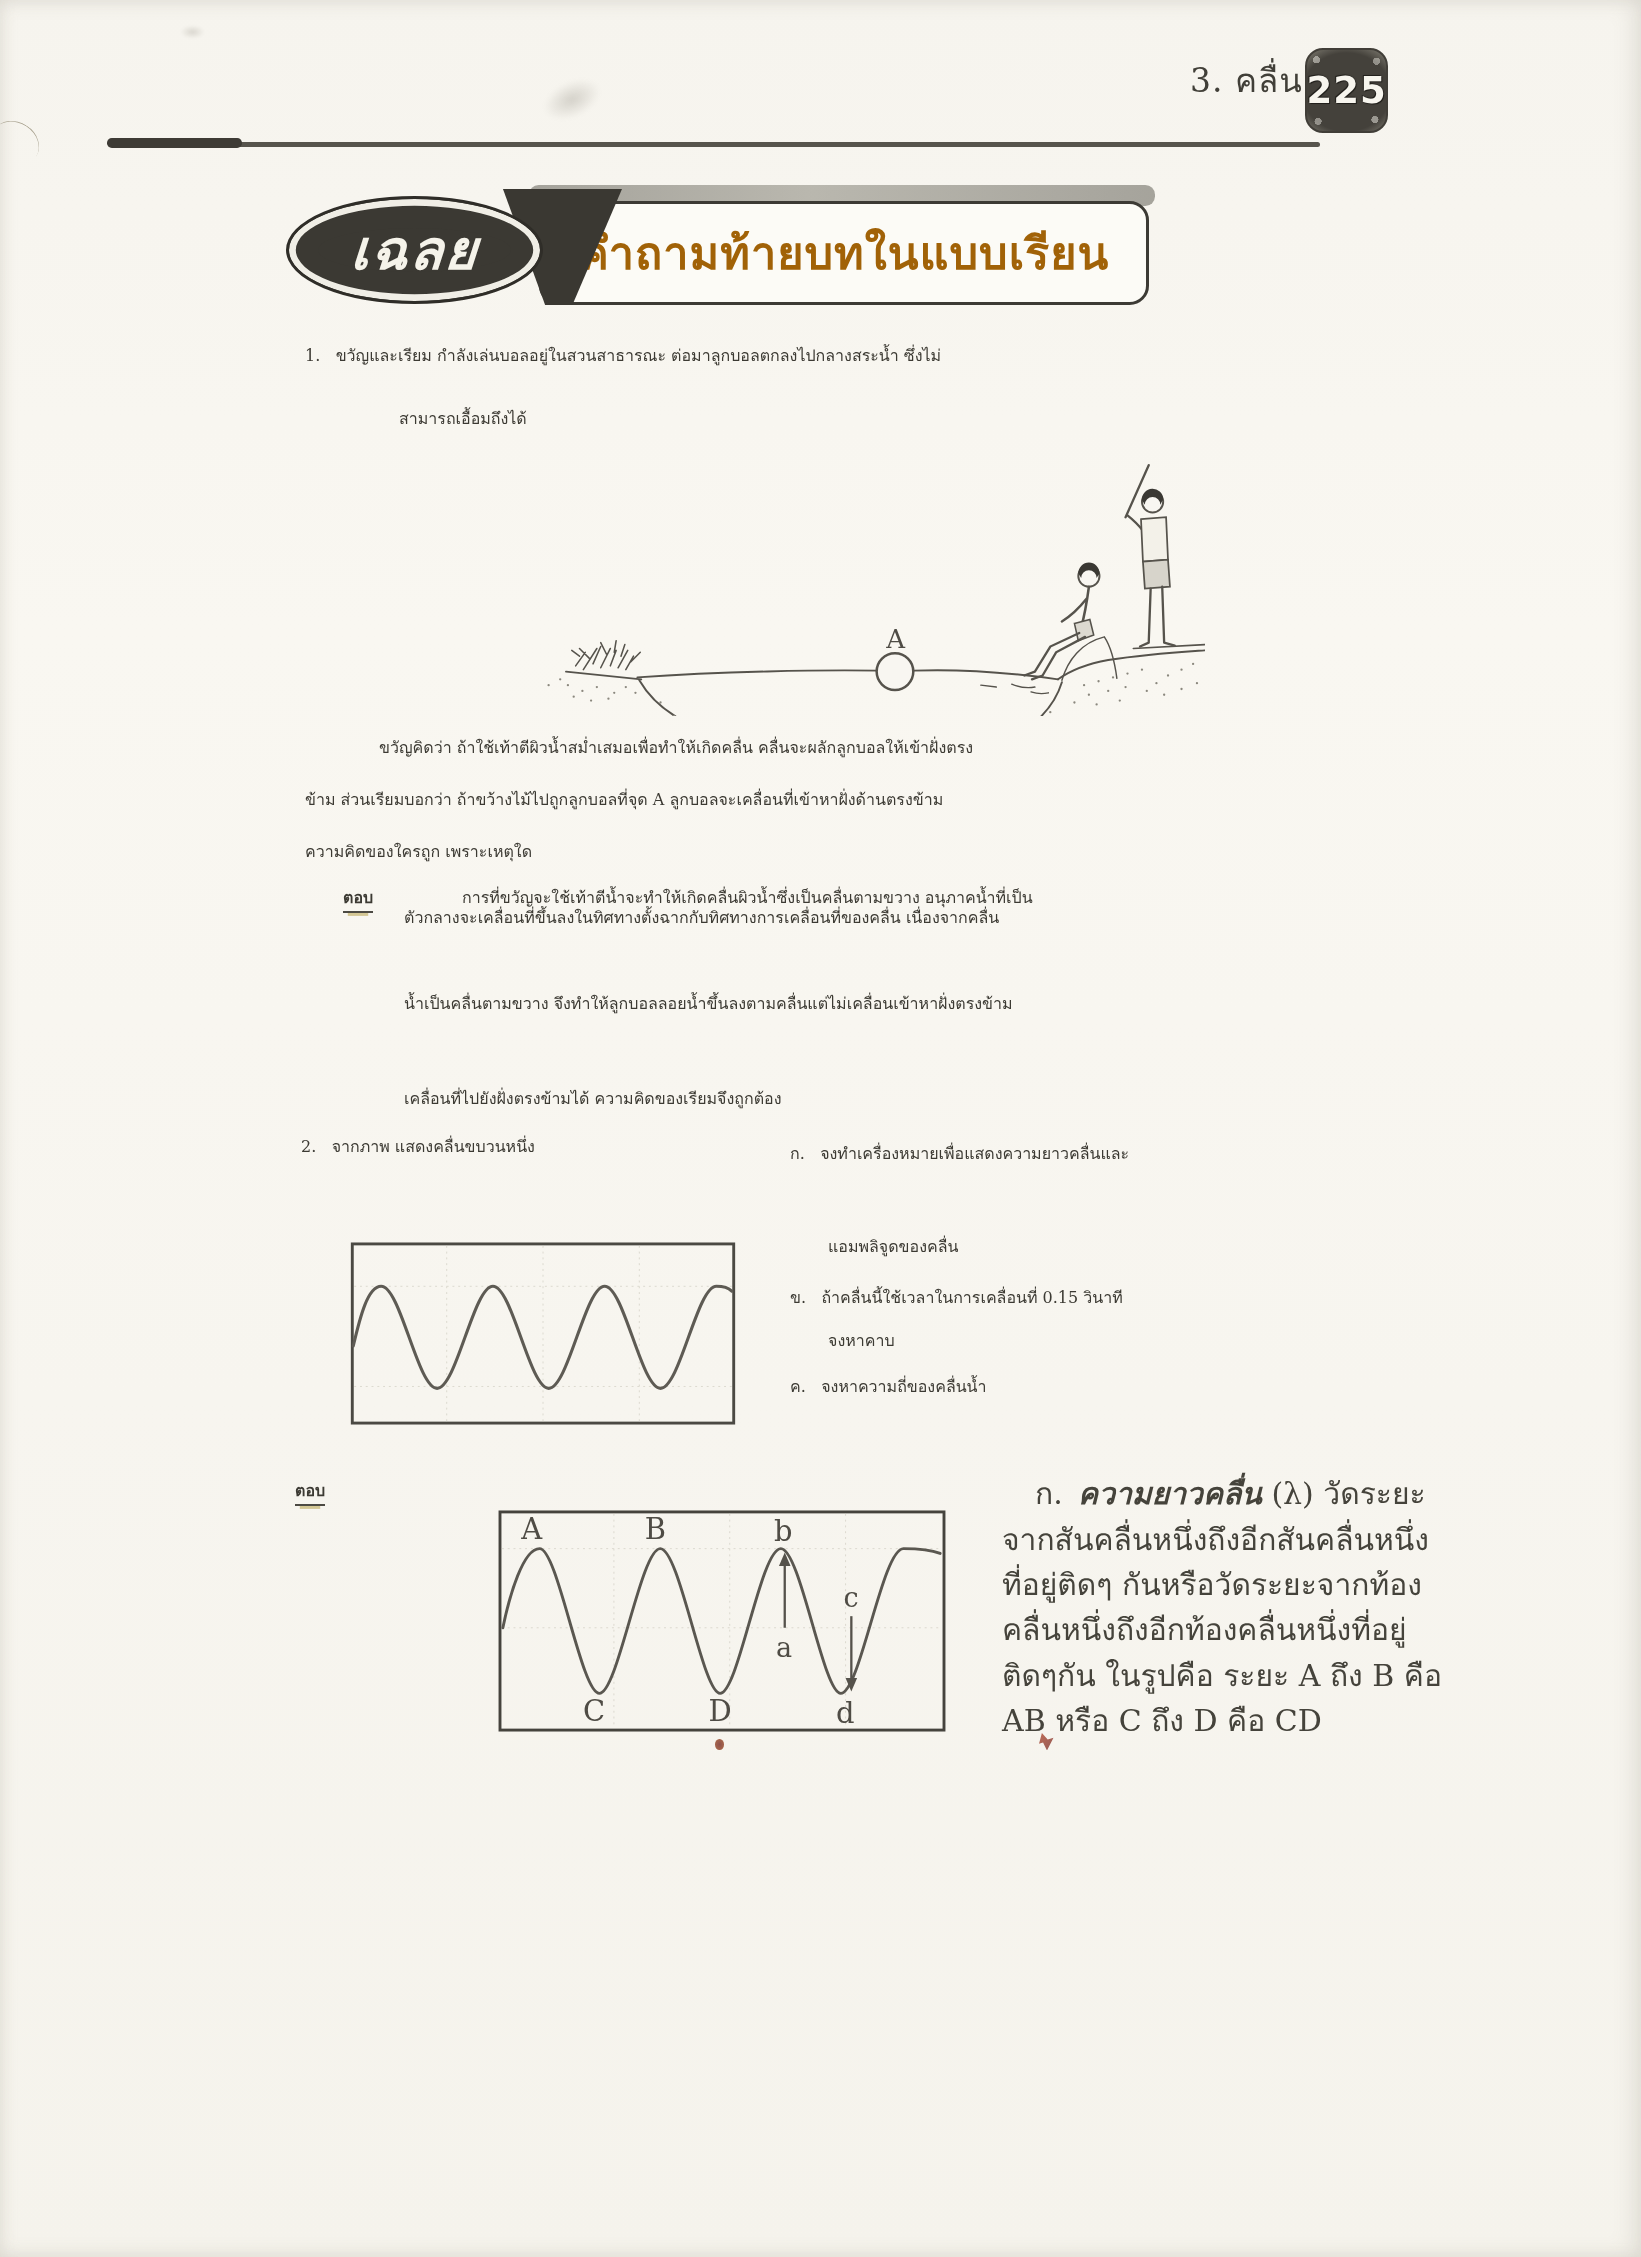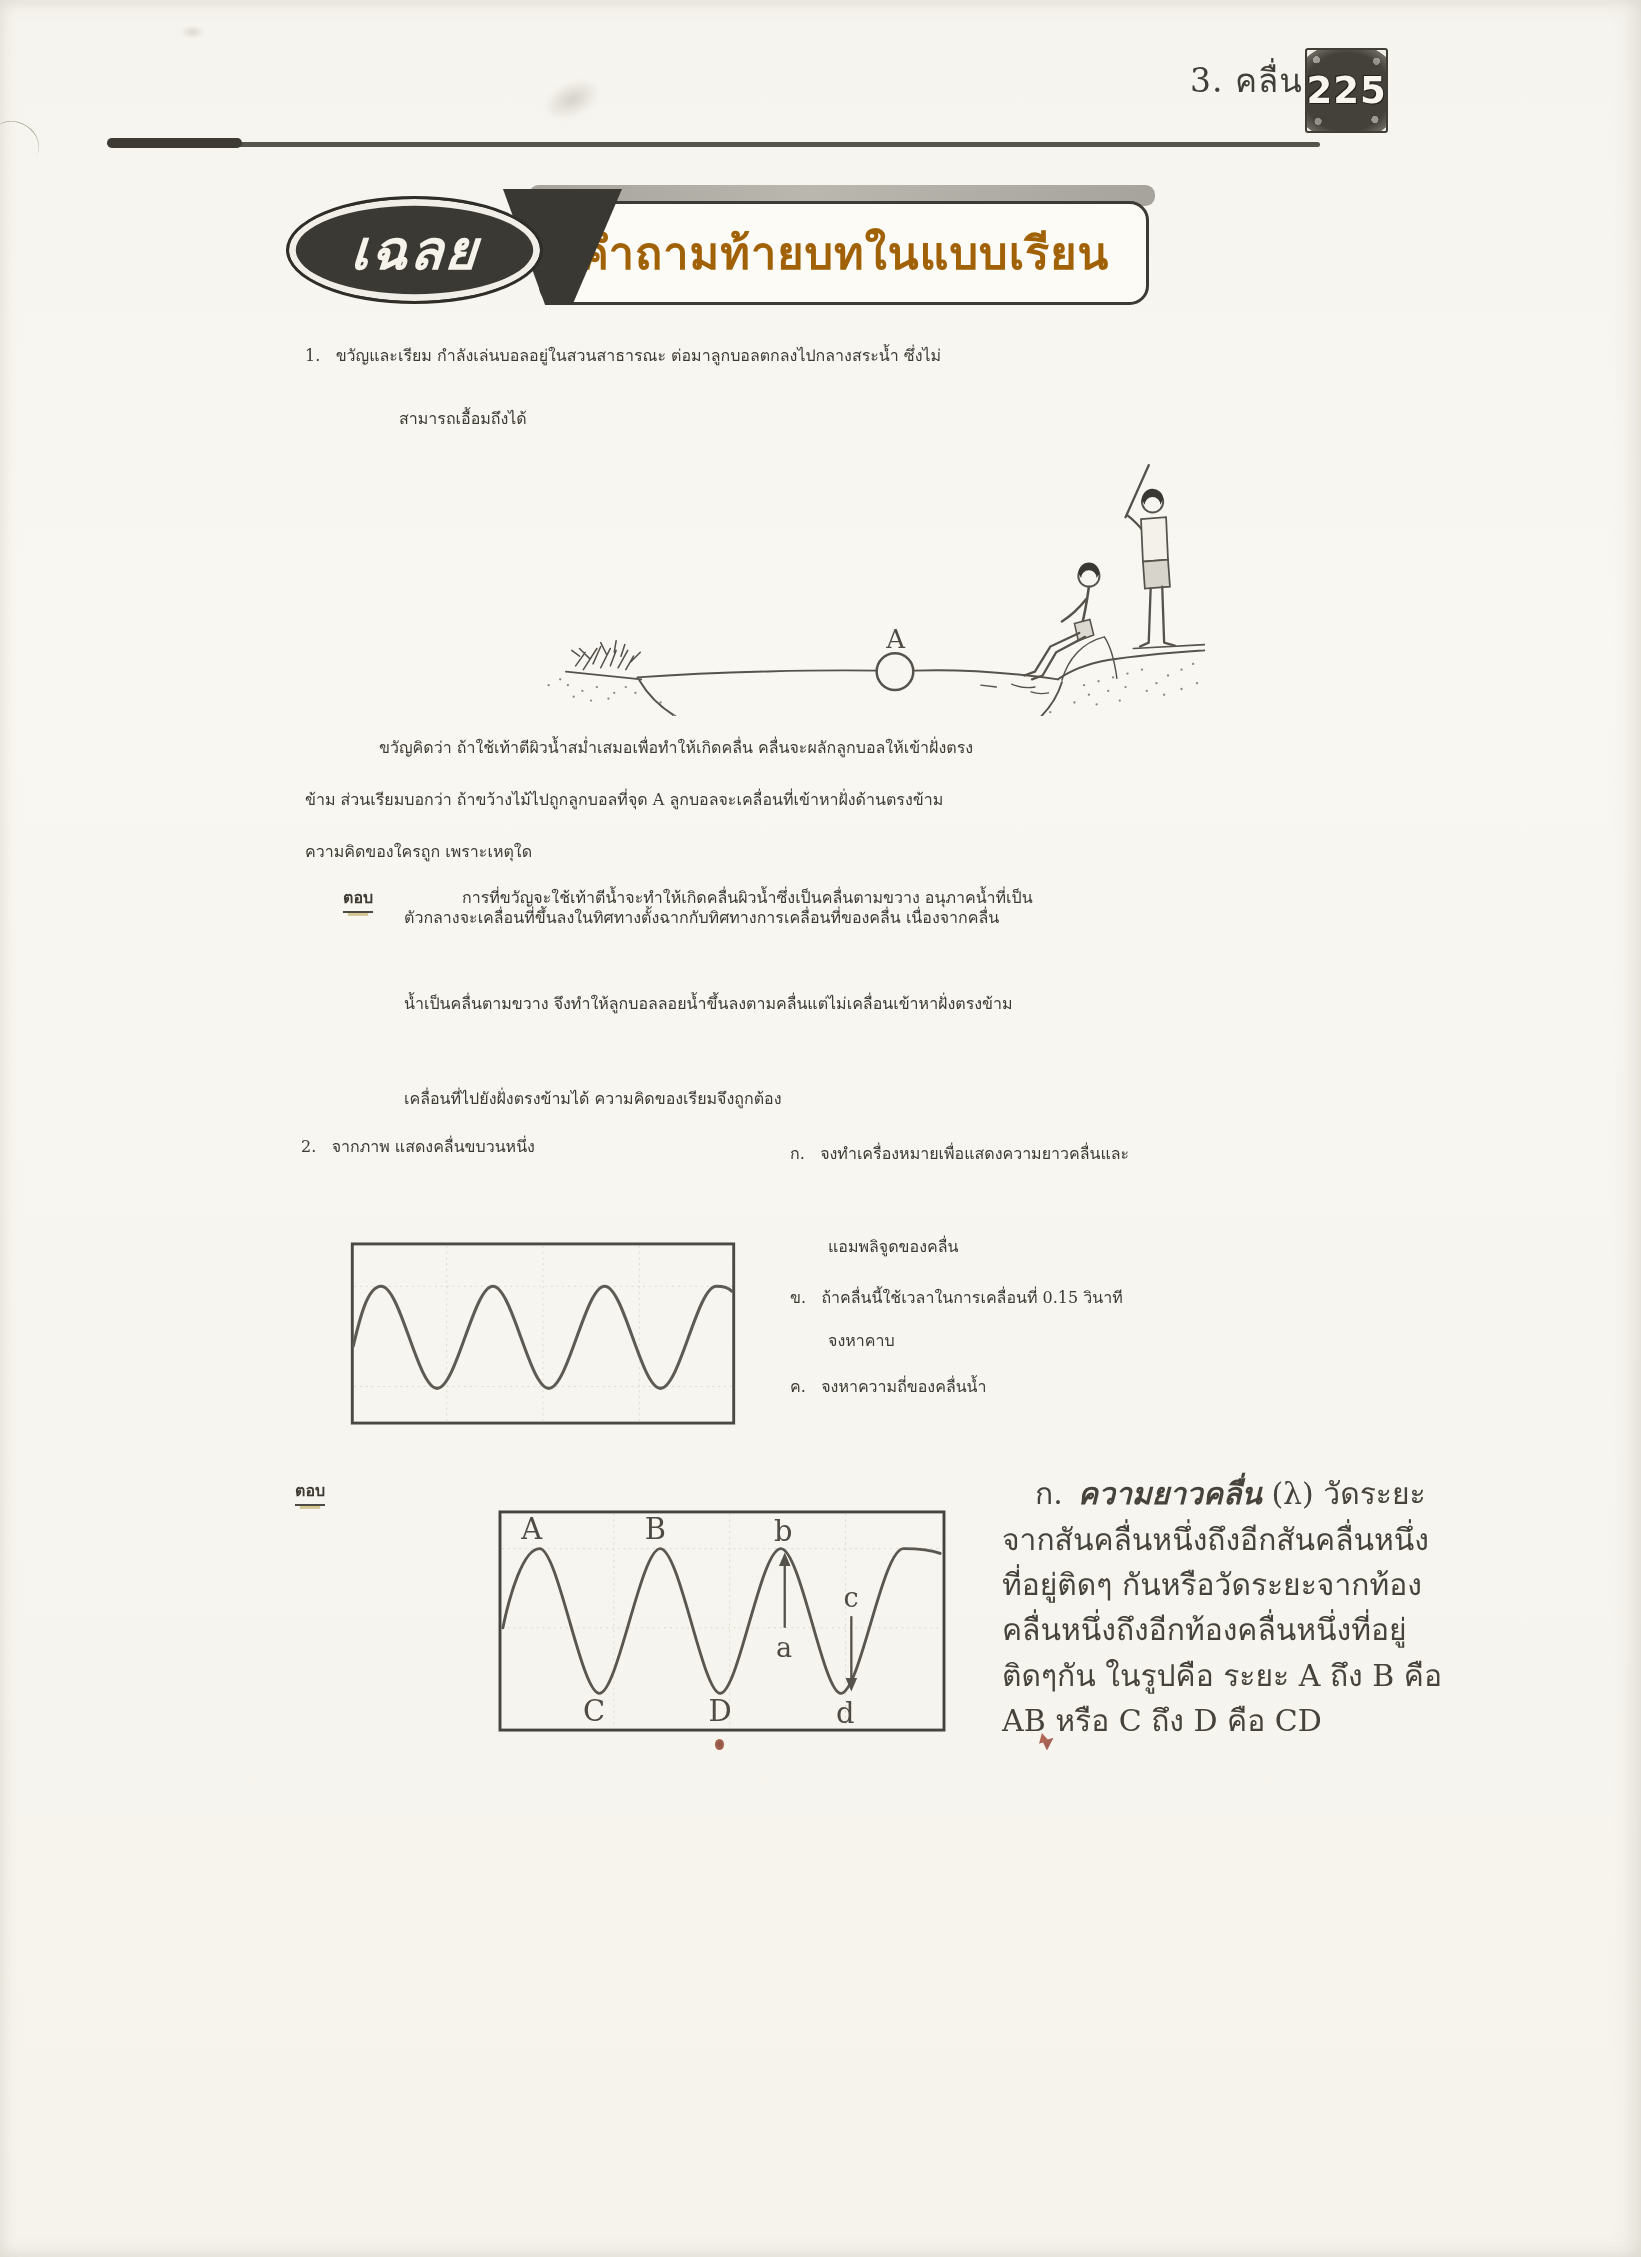--- a/index.html
+++ b/index.html
@@ -6,21 +6,21 @@
   .page{
     position:relative;width:1641px;height:2257px;margin:0 auto;overflow:hidden;
     background:linear-gradient(180deg,#f6f4ee 0%,#f9f7f1 28%,#f7f5ef 62%,#f5f3ec 100%);
     box-shadow:inset -7.7px 0 21px rgba(110,105,90,.14), inset 3.9px 0 13.5px rgba(200,196,182,.25);
     font-family:"DejaVu Serif", serif;color:#3a3831;
   }
   .t{position:absolute;white-space:nowrap;font-size:16px;line-height:1.25;color:#3c3a33;}
   .marker{display:inline-block;margin-right:15.4px;}
   .chapter{font-size:33px;letter-spacing:1px;color:#413f38;}
   .badge{
-    position:absolute;left:1305px;top:48px;width:79px;height:81px;border-radius:3px;
+    position:absolute;left:1305px;top:48px;width:79px;height:81px;border-radius:18px;
     border:2.9px solid #413e38;
     background:
       radial-gradient(circle 8.7px at 12% 12%, rgba(240,238,230,.5) 40%, transparent 42%),
       radial-gradient(circle 8.7px at 88% 14%, rgba(240,238,230,.45) 40%, transparent 42%),
       radial-gradient(circle 8.7px at 14% 88%, rgba(240,238,230,.45) 40%, transparent 42%),
       radial-gradient(circle 8.7px at 86% 86%, rgba(240,238,230,.5) 40%, transparent 42%),
       radial-gradient(ellipse 90% 78% at 50% 52%, #44413b 62%, #6d6a61 78%, #efede5 79%);
     display:flex;align-items:center;justify-content:center;
   }
   .badge span{

